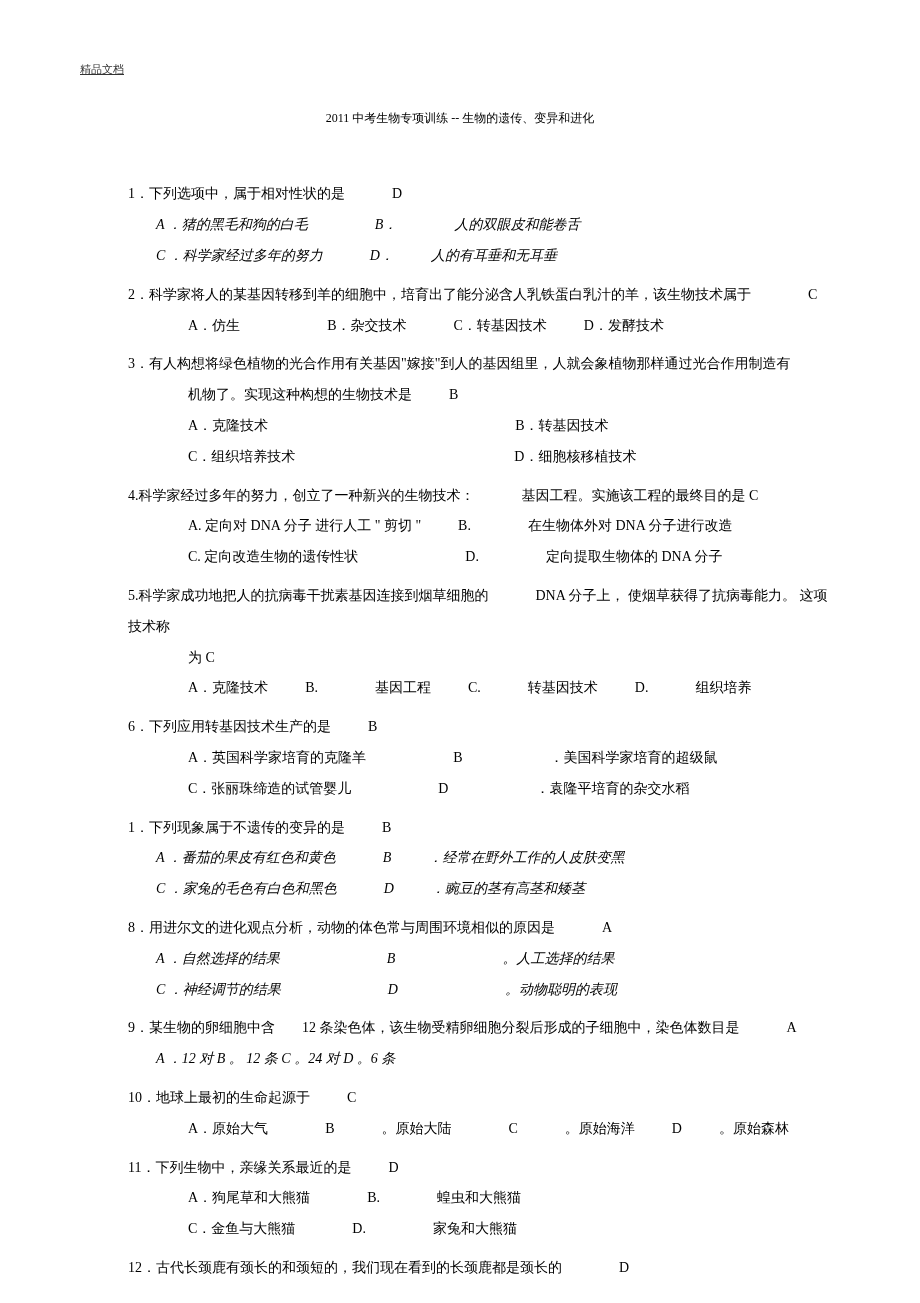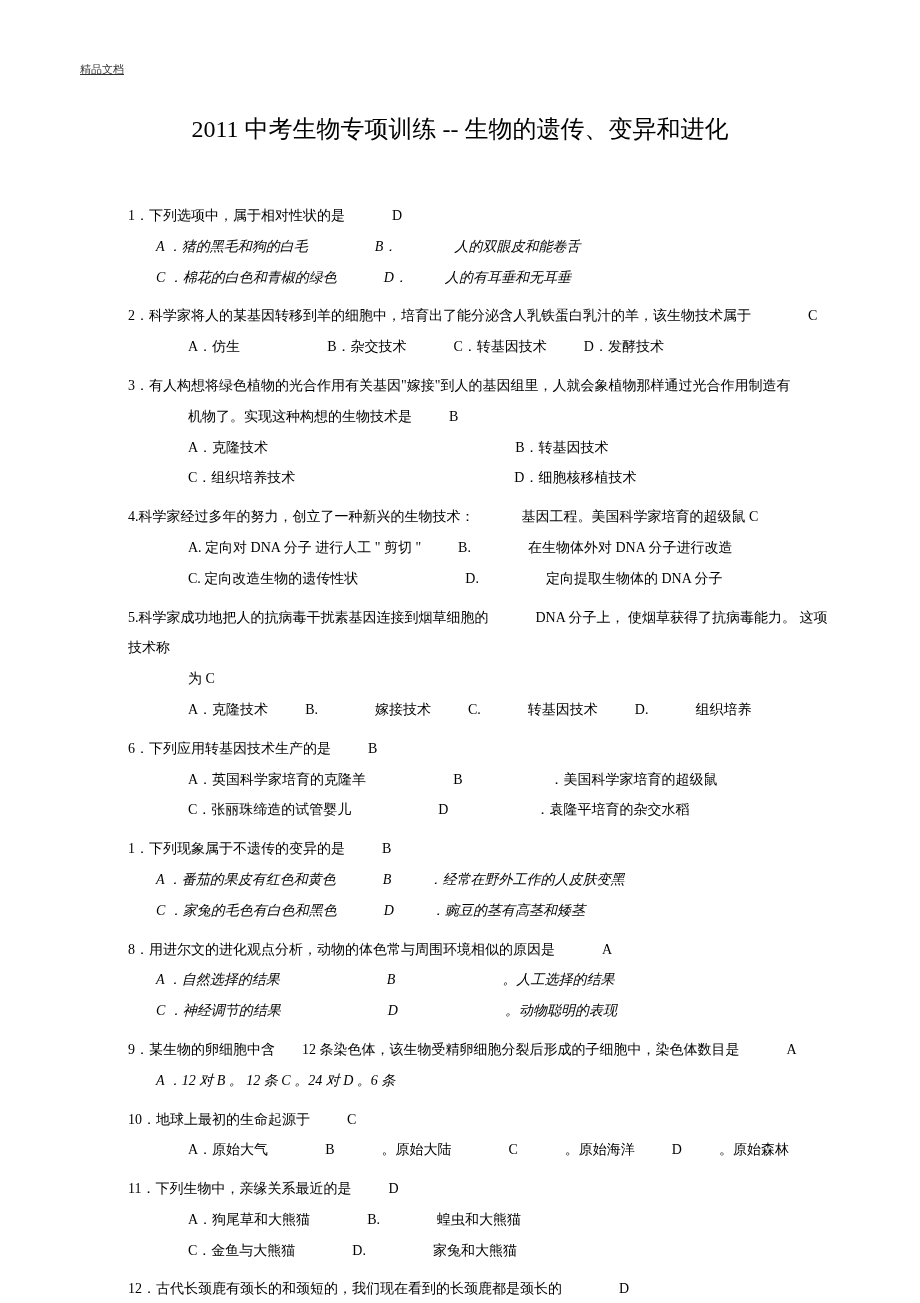--- a/index.html
+++ b/index.html
@@ -17,21 +17,21 @@
       padding: 60px 80px;
     }
     .header-text {
       font-size: 11px;
       color: #333;
       margin-bottom: 28px;
       text-decoration: underline;
     }
     .title {
       text-align: center;
-      font-size: 24px;
+      font-size: 12px;
       font-weight: normal;
       margin-bottom: 50px;
       font-family: "SimSun", serif;
     }
     .question {
       margin-bottom: 8px;
       line-height: 2.2;
       margin-left: 48px;
     }
     .q-line {
@@ -69,21 +69,21 @@
     <span>D</span>
   </span>
   <span class="q-line indent1">
     <span>A  ．猪的黑毛和狗的白毛</span>
     <span class="sp w60"></span>
     <span>B．</span>
     <span class="sp w50"></span>
     <span>人的双眼皮和能卷舌</span>
   </span>
   <span class="q-line indent1">
-    <span>C  ．棉花的白色和青椒的绿色</span>
+    <span>C  ．科学家经过多年的努力</span>
     <span class="sp w40"></span>
     <span>D．</span>
     <span class="sp w30"></span>
     <span>人的有耳垂和无耳垂</span>
   </span>
 </div>
 
 <div class="question">
   <span class="q-line">
     <span>2．科学家将人的某基因转移到羊的细胞中，培育出了能分泌含人乳铁蛋白乳汁的羊，该生物技术属于</span>
@@ -117,21 +117,21 @@
     <span>C．组织培养技术</span>
     <span class="sp" style="width:212px;"></span>
     <span>D．细胞核移植技术</span>
   </span>
 </div>
 
 <div class="question">
   <span class="q-line">
     <span>4.科学家经过多年的努力，创立了一种新兴的生物技术：</span>
     <span class="sp w40"></span>
-    <span>基因工程。美国科学家培育的超级鼠 C</span>
+    <span>基因工程。实施该工程的最终目的是 C</span>
   </span>
   <span class="q-line indent2">
     <span>A. 定向对 DNA 分子  进行人工 " 剪切 "</span>
     <span class="sp w30"></span>
     <span>B.</span>
     <span class="sp w50"></span>
     <span>在生物体外对 DNA 分子进行改造</span>
   </span>
   <span class="q-line indent2">
     <span>C. 定向改造生物的遗传性状</span>
@@ -147,21 +147,21 @@
     <span>5.科学家成功地把人的抗病毒干扰素基因连接到烟草细胞的</span>
     <span class="sp w40"></span>
     <span>DNA 分子上， 使烟草获得了抗病毒能力。 这项技术称</span>
   </span>
   <span class="q-line indent2">为 C</span>
   <span class="q-line indent2">
     <span>A．克隆技术</span>
     <span class="sp w30"></span>
     <span>B.</span>
     <span class="sp w50"></span>
-    <span>嫁接技术</span>
+    <span>基因工程</span>
     <span class="sp w30"></span>
     <span>C.</span>
     <span class="sp w40"></span>
     <span>转基因技术</span>
     <span class="sp w30"></span>
     <span>D.</span>
     <span class="sp w40"></span>
     <span>组织培养</span>
   </span>
 </div>

